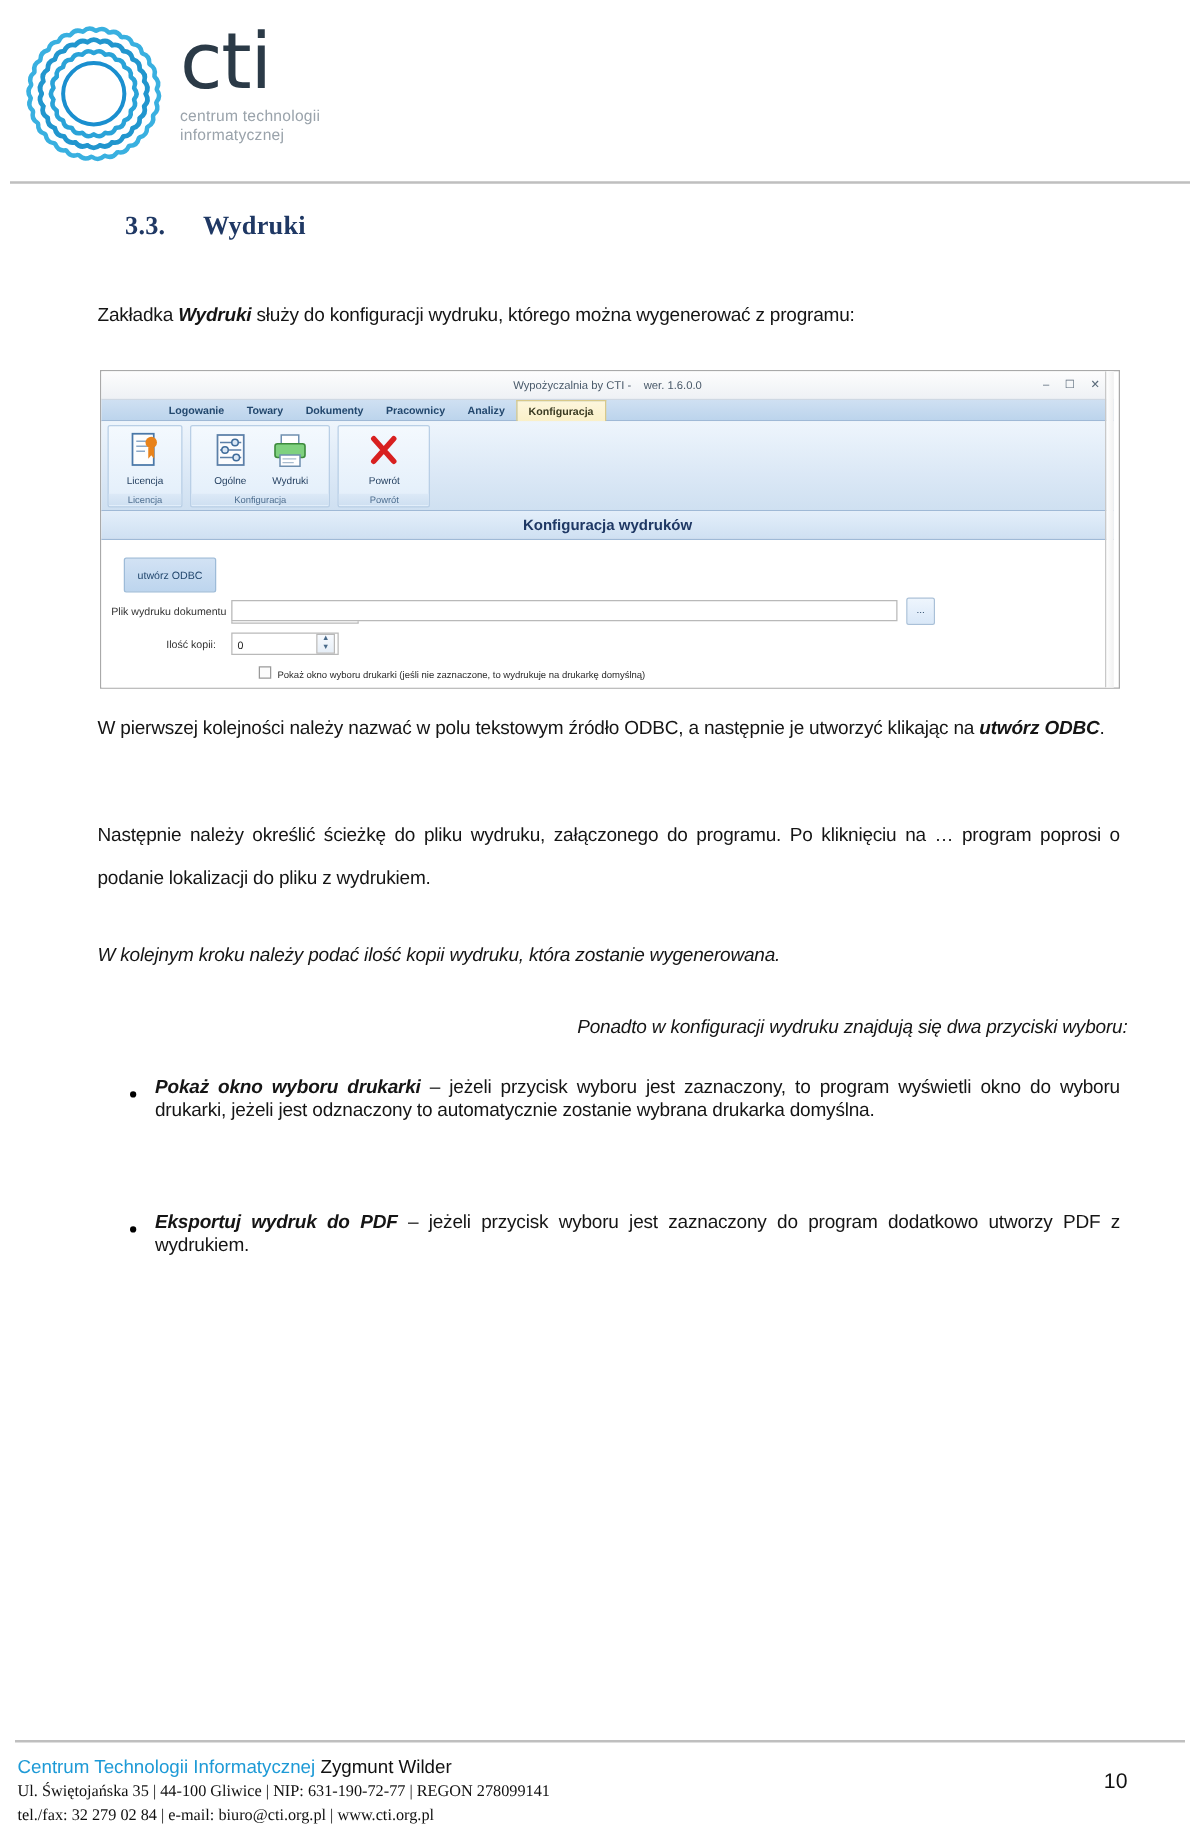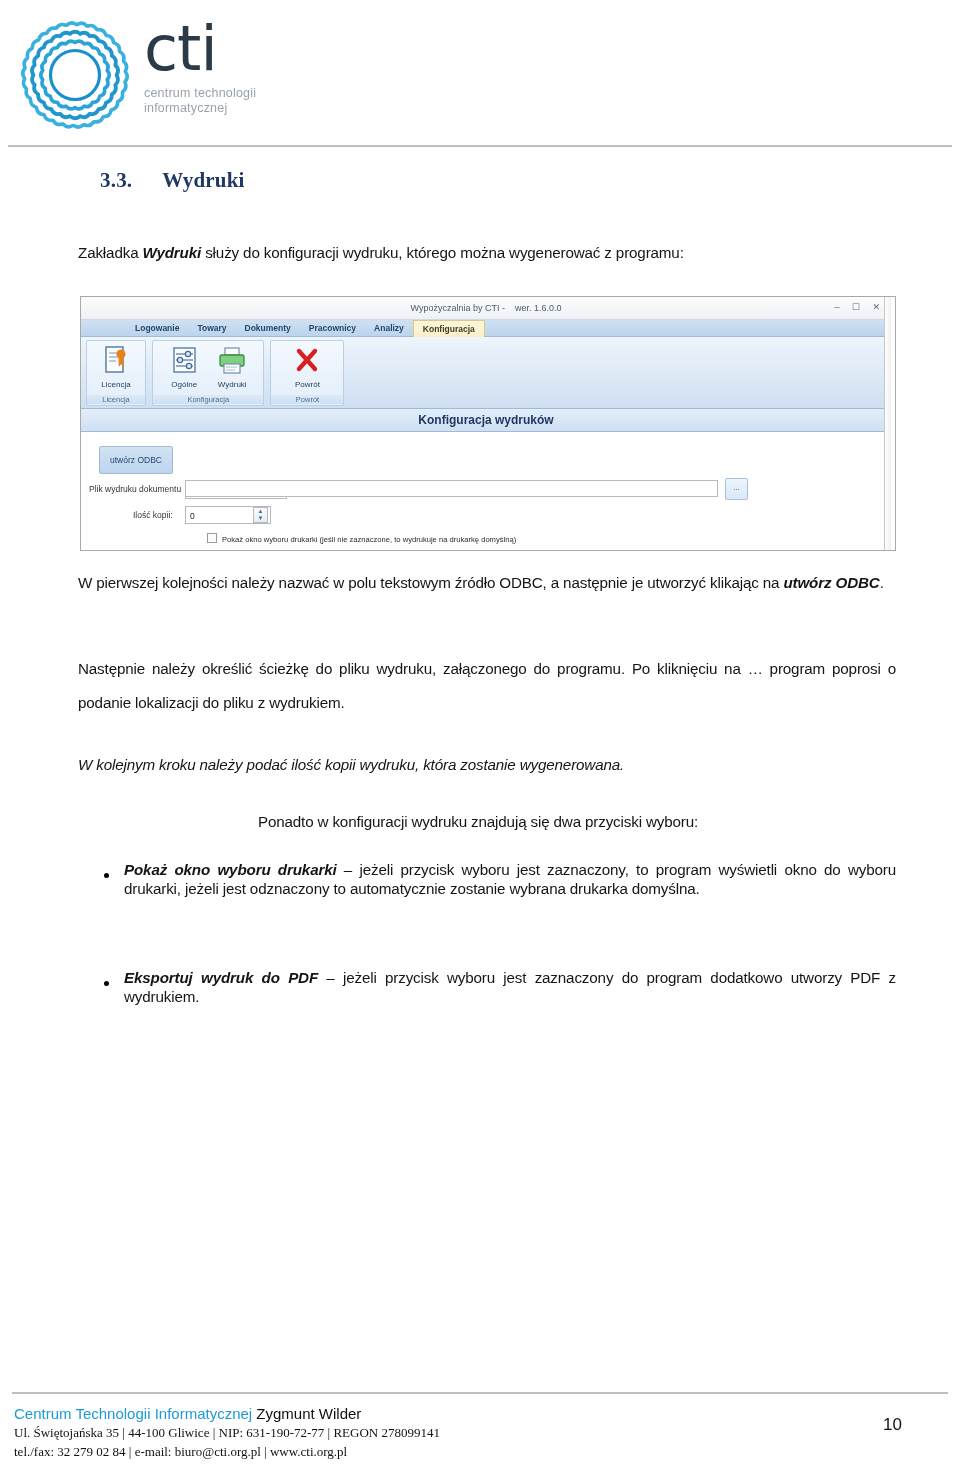--- a/index.html
+++ b/index.html
@@ -94,21 +94,21 @@
     left: 78px;
     top: 236px;
     width: 800px;
     text-align: left;
   }
   b.ital { font-style: italic; font-weight: bold; }
 
   .para-a { left: 78px; top: 566px; width: 818px; }
   .para-b { left: 78px; top: 652px; width: 818px; }
   .para-c { left: 78px; top: 748px; width: 818px; text-align: left; font-style: italic; }
-  .para-d { left: 69px; top: 805px; width: 818px; text-align: center; }
+  .para-d { left: 84px; top: 805px; width: 818px; text-align: right; font-style: italic; }
 
   .bullet-block {
     position: absolute;
     left: 78px;
     width: 818px;
     font-size: 15.2px;
     line-height: 19px;
     color: #151515;
     text-align: justify;
     letter-spacing: -0.15px;

